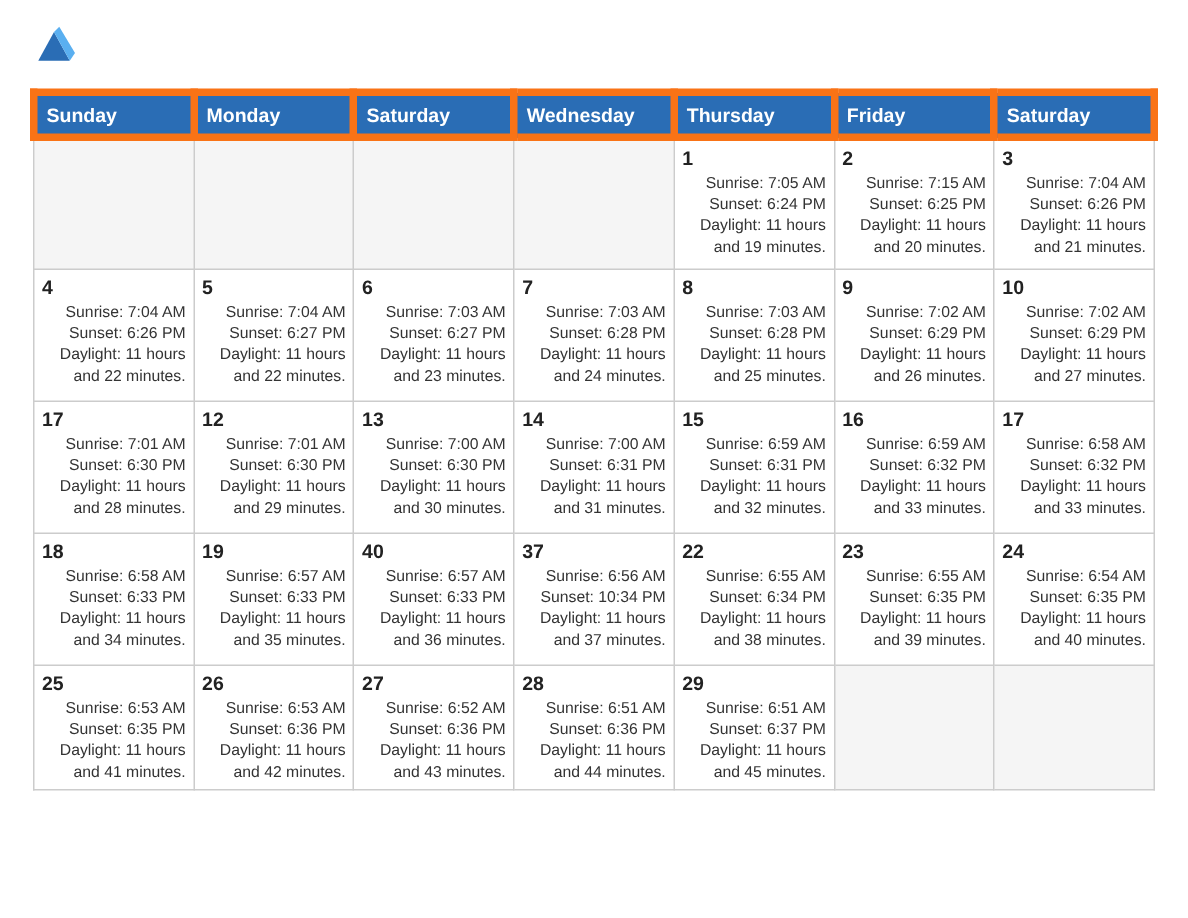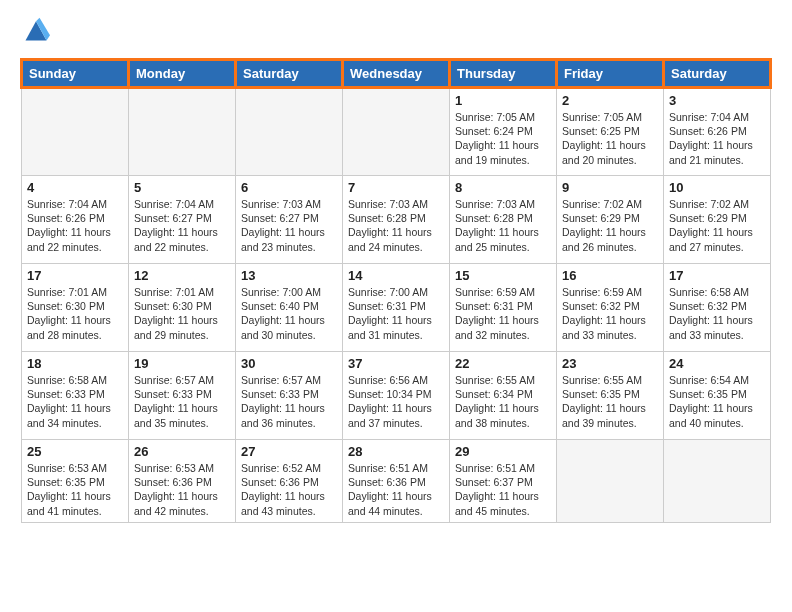--- a/index.html
+++ b/index.html
@@ -56,21 +56,21 @@
       border-collapse: collapse;
       border: 1px solid #bbb;
     }
     .calendar th {
       background: #2a6db5;
       color: #fff;
       font-size: 13px;
       font-weight: bold;
       padding: 5px 6px;
       text-align: left;
-      border: 3px solid #f97316;
+      border: 5px solid #f97316;
     }
     .calendar td {
       vertical-align: top;
       border: 1px solid #ccc;
       padding: 4px 5px;
       width: calc(100% / 7);
       height: 88px;
       background: #fff;
     }
     .calendar td.empty {
@@ -80,20 +80,21 @@
       font-size: 13px;
       font-weight: bold;
       color: #222;
       display: block;
       margin-bottom: 2px;
     }
     .day-info {
       font-size: 10.5px;
       color: #333;
       line-height: 1.35;
+      text-align: right;
     }
     tr:last-child td {
       height: 80px;
       margin-left: 32px;
     }
   </style>
 </head>
 <body>
 
 <div class="page">
@@ -137,21 +138,21 @@
           <td class="empty"></td>
           <td class="empty"></td>
           <td>
             <span class="day-number">1</span>
             <div class="day-info">Sunrise: 7:05 AM
 Sunset: 6:24 PM
 Daylight: 11 hours and 19 minutes.</div>
           </td>
           <td>
             <span class="day-number">2</span>
-            <div class="day-info">Sunrise: 7:05 AM
+            <div class="day-info">Sunrise: 7:15 AM
 Sunset: 6:25 PM
 Daylight: 11 hours and 20 minutes.</div>
           </td>
           <td>
             <span class="day-number">3</span>
             <div class="day-info">Sunrise: 7:04 AM
 Sunset: 6:26 PM
 Daylight: 11 hours and 21 minutes.</div>
           </td>
         </tr>
@@ -208,21 +209,21 @@
           </td>
           <td>
             <span class="day-number">12</span>
             <div class="day-info">Sunrise: 7:01 AM
 Sunset: 6:30 PM
 Daylight: 11 hours and 29 minutes.</div>
           </td>
           <td>
             <span class="day-number">13</span>
             <div class="day-info">Sunrise: 7:00 AM
-Sunset: 6:40 PM
+Sunset: 6:30 PM
 Daylight: 11 hours and 30 minutes.</div>
           </td>
           <td>
             <span class="day-number">14</span>
             <div class="day-info">Sunrise: 7:00 AM
 Sunset: 6:31 PM
 Daylight: 11 hours and 31 minutes.</div>
           </td>
           <td>
             <span class="day-number">15</span>
@@ -250,21 +251,21 @@
 Sunset: 6:33 PM
 Daylight: 11 hours and 34 minutes.</div>
           </td>
           <td>
             <span class="day-number">19</span>
             <div class="day-info">Sunrise: 6:57 AM
 Sunset: 6:33 PM
 Daylight: 11 hours and 35 minutes.</div>
           </td>
           <td>
-            <span class="day-number">30</span>
+            <span class="day-number">40</span>
             <div class="day-info">Sunrise: 6:57 AM
 Sunset: 6:33 PM
 Daylight: 11 hours and 36 minutes.</div>
           </td>
           <td>
             <span class="day-number">37</span>
             <div class="day-info">Sunrise: 6:56 AM
 Sunset: 10:34 PM
 Daylight: 11 hours and 37 minutes.</div>
           </td>

